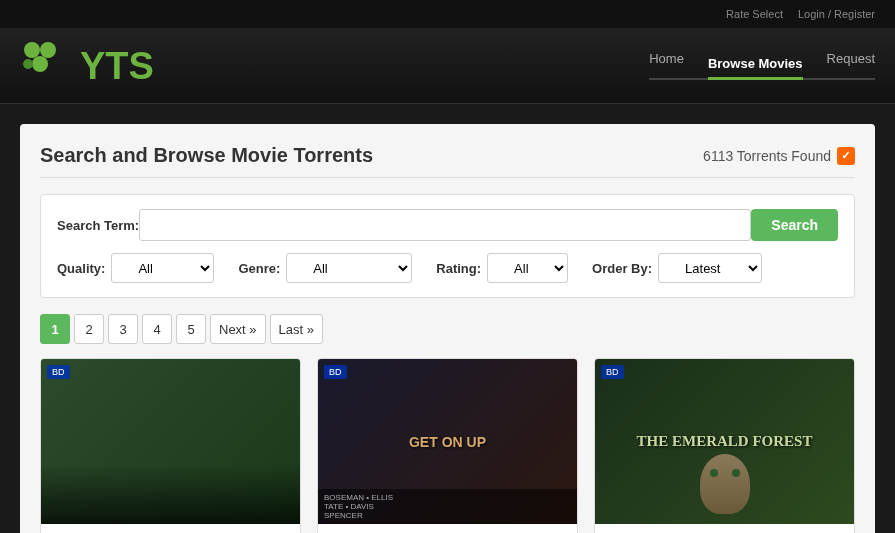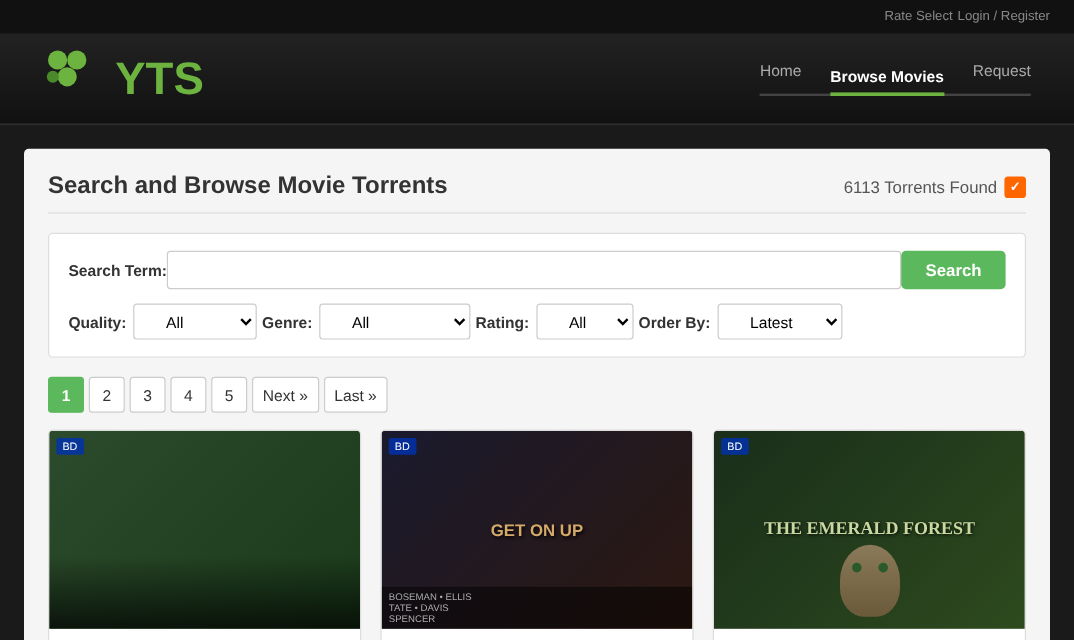--- a/index.html
+++ b/index.html
@@ -1,24 +1,24 @@
 <!DOCTYPE html>
 <html><head>
   <meta charset="utf-8">
   <style>
     * { margin: 0; padding: 0; box-sizing: border-box; }
     body { background: #1a1a1a; font-family: Arial, sans-serif; font-size: 13px; color: #333; }
 
     
     .top-bar { background: #111; padding: 4px 20px; display: flex; justify-content: flex-end; align-items: center; height: 28px; }
-    .top-bar-links { display: flex; gap: 4px; margin-left: 24px; }
+    .top-bar-links { display: flex; gap: 15px; margin-left: 24px; }
     .top-bar-link { color: #888; font-size: 11px; cursor: pointer; }
 
     
-    header { background: linear-gradient(to bottom, #222, #111); padding: 10px 36px; display: flex; align-items: center; justify-content: space-between; border-bottom: 1px solid #333; }
+    header { background: linear-gradient(to bottom, #222, #111); padding: 10px 20px; display: flex; align-items: center; justify-content: space-between; border-bottom: 1px solid #333; }
     .logo { display: flex; align-items: center; }
 
     nav { display: flex; align-items: flex-end; gap: 24px; border-bottom: 2px solid #444; padding-bottom: 6px; }
     .nav-item { color: #aaa; font-size: 13px; cursor: pointer; padding-bottom: 6px; text-decoration: none; }
     .nav-item.active { color: #fff; font-weight: bold; border-bottom: 3px solid #6db33f; margin-bottom: -8px; }
 
     
     .main { background: #f5f5f5; margin: 20px; border-radius: 4px; padding: 20px; }
 
     
@@ -27,21 +27,21 @@
     .torrents-found { font-size: 14px; color: #555; display: flex; align-items: center; gap: 6px; }
     .rss-icon { width: 18px; height: 18px; background: #f60; border-radius: 3px; display: inline-flex; align-items: center; justify-content: center; color: #fff; font-size: 11px; font-weight: bold; }
 
     
     .search-form { background: #fff; border: 1px solid #ddd; border-radius: 4px; padding: 14px 16px; margin-bottom: 16px; }
     .search-row { display: flex; align-items: center; margin-bottom: 12px; }
     .search-label { font-weight: bold; font-size: 13px; white-space: nowrap; }
     .search-input { flex: 1; height: 32px; border: 1px solid #ccc; border-radius: 3px; padding: 0 8px; font-size: 13px; outline: none; }
     .search-btn { background: #5cb85c; color: #fff; border: none; border-radius: 4px; padding: 6px 20px; font-size: 14px; font-weight: bold; cursor: pointer; height: 32px; }
 
-    .filter-row { display: flex; align-items: center; gap: 4px; }
+    .filter-row { display: flex; align-items: center; gap: 24px; }
     .filter-group { display: flex; align-items: center; gap: 6px; }
     .filter-label { font-weight: bold; font-size: 13px; }
     .filter-select { height: 30px; border: 1px solid #ccc; border-radius: 3px; padding: 0 22px; font-size: 13px; background: #fff; cursor: pointer; }
 
     
     .pagination { display: flex; gap: 4px; margin-bottom: 14px; }
     .page-btn { height: 30px; min-width: 30px; padding: 0 8px; border: 1px solid #ccc; background: #fff; border-radius: 3px; font-size: 13px; cursor: pointer; color: #333; }
     .page-btn.active { background: #5cb85c; color: #fff; border-color: #5cb85c; font-weight: bold; }
 
     

